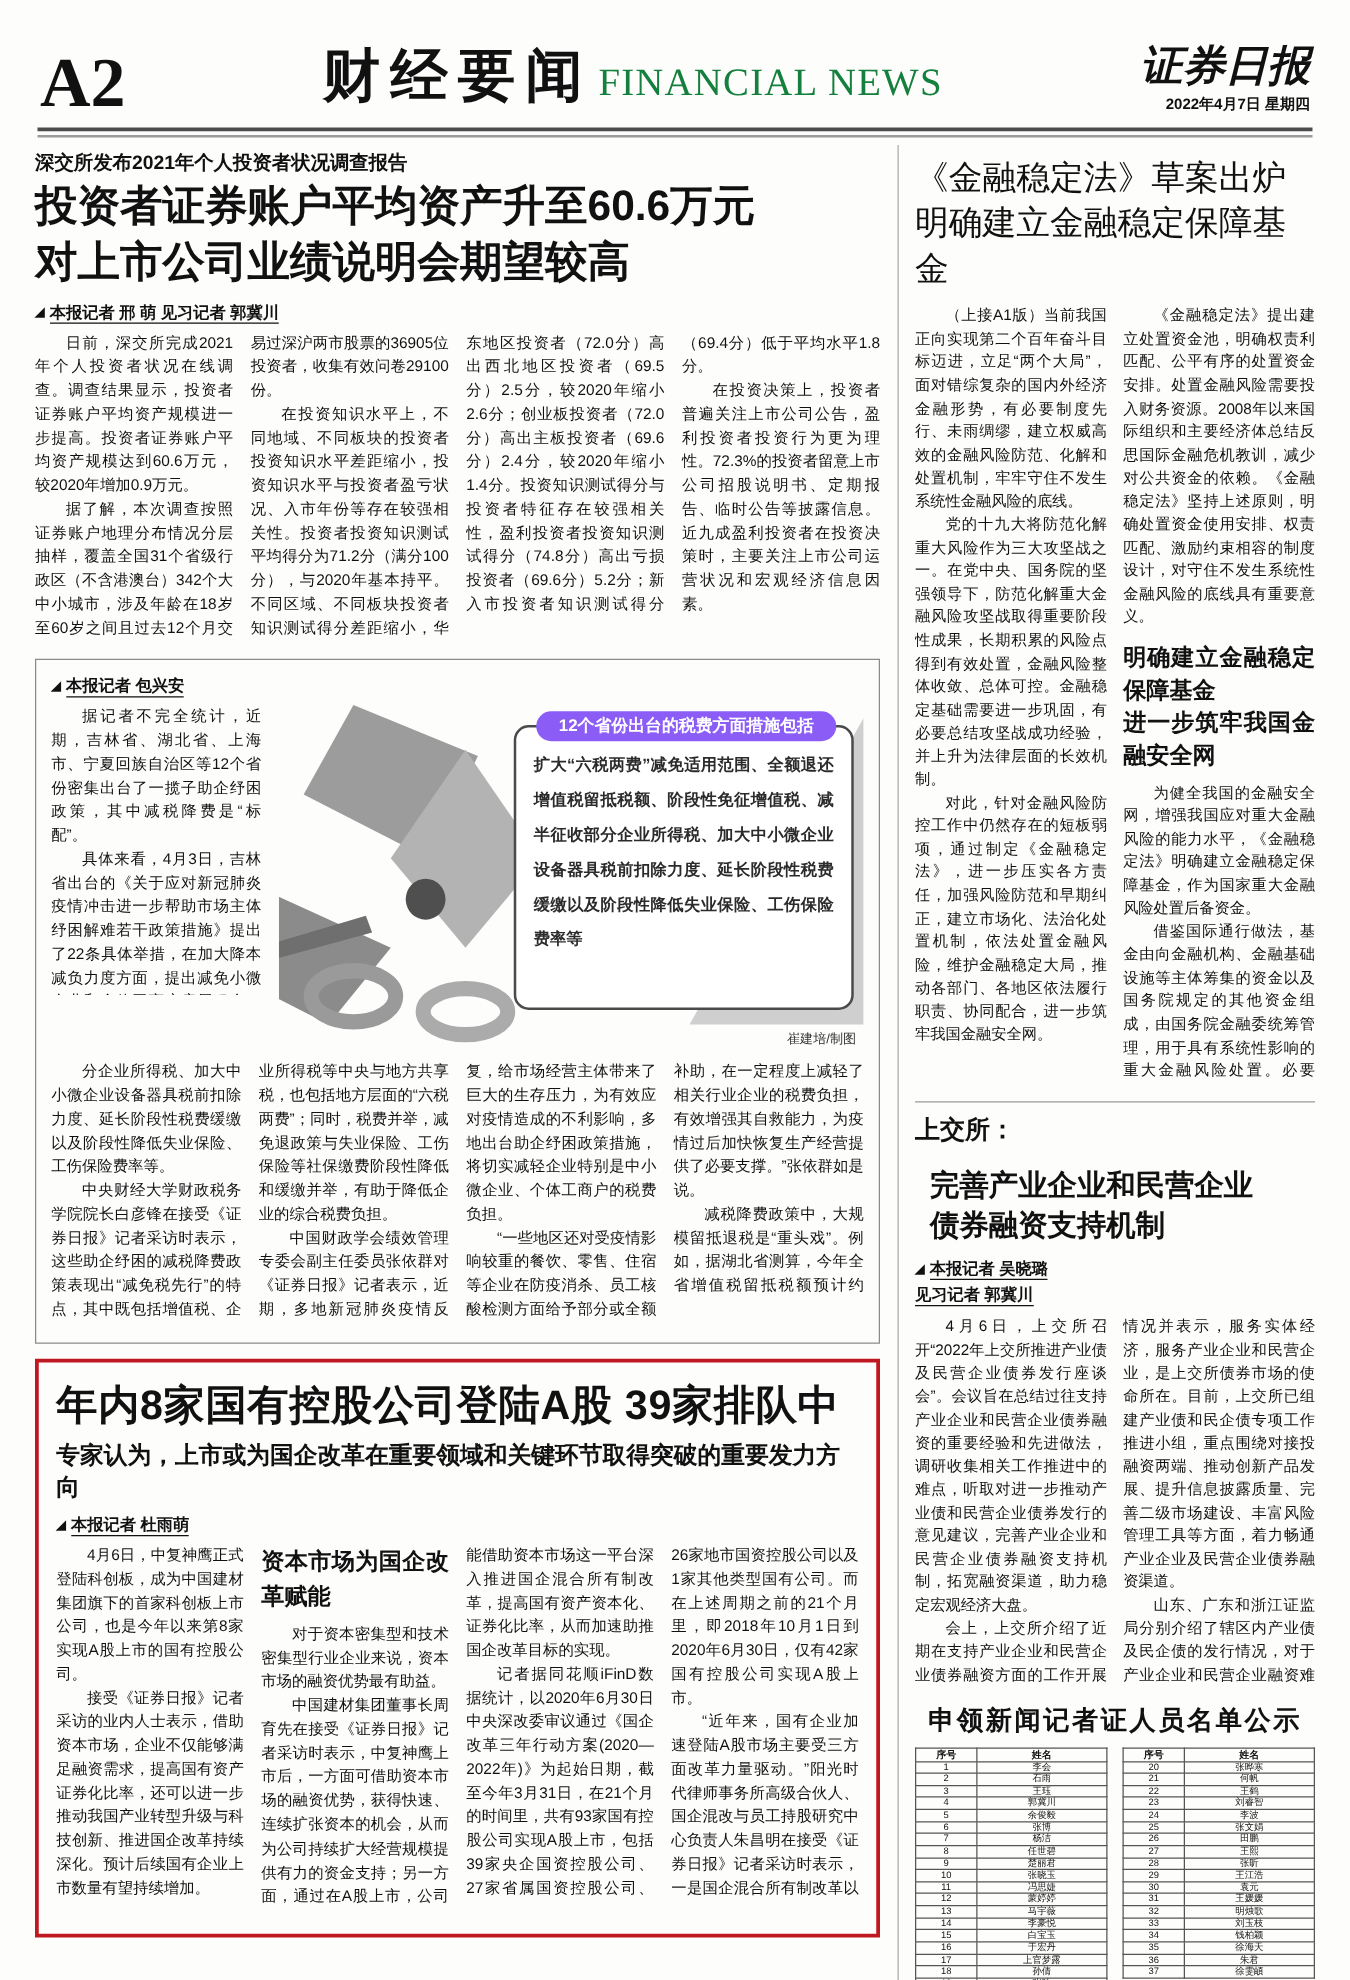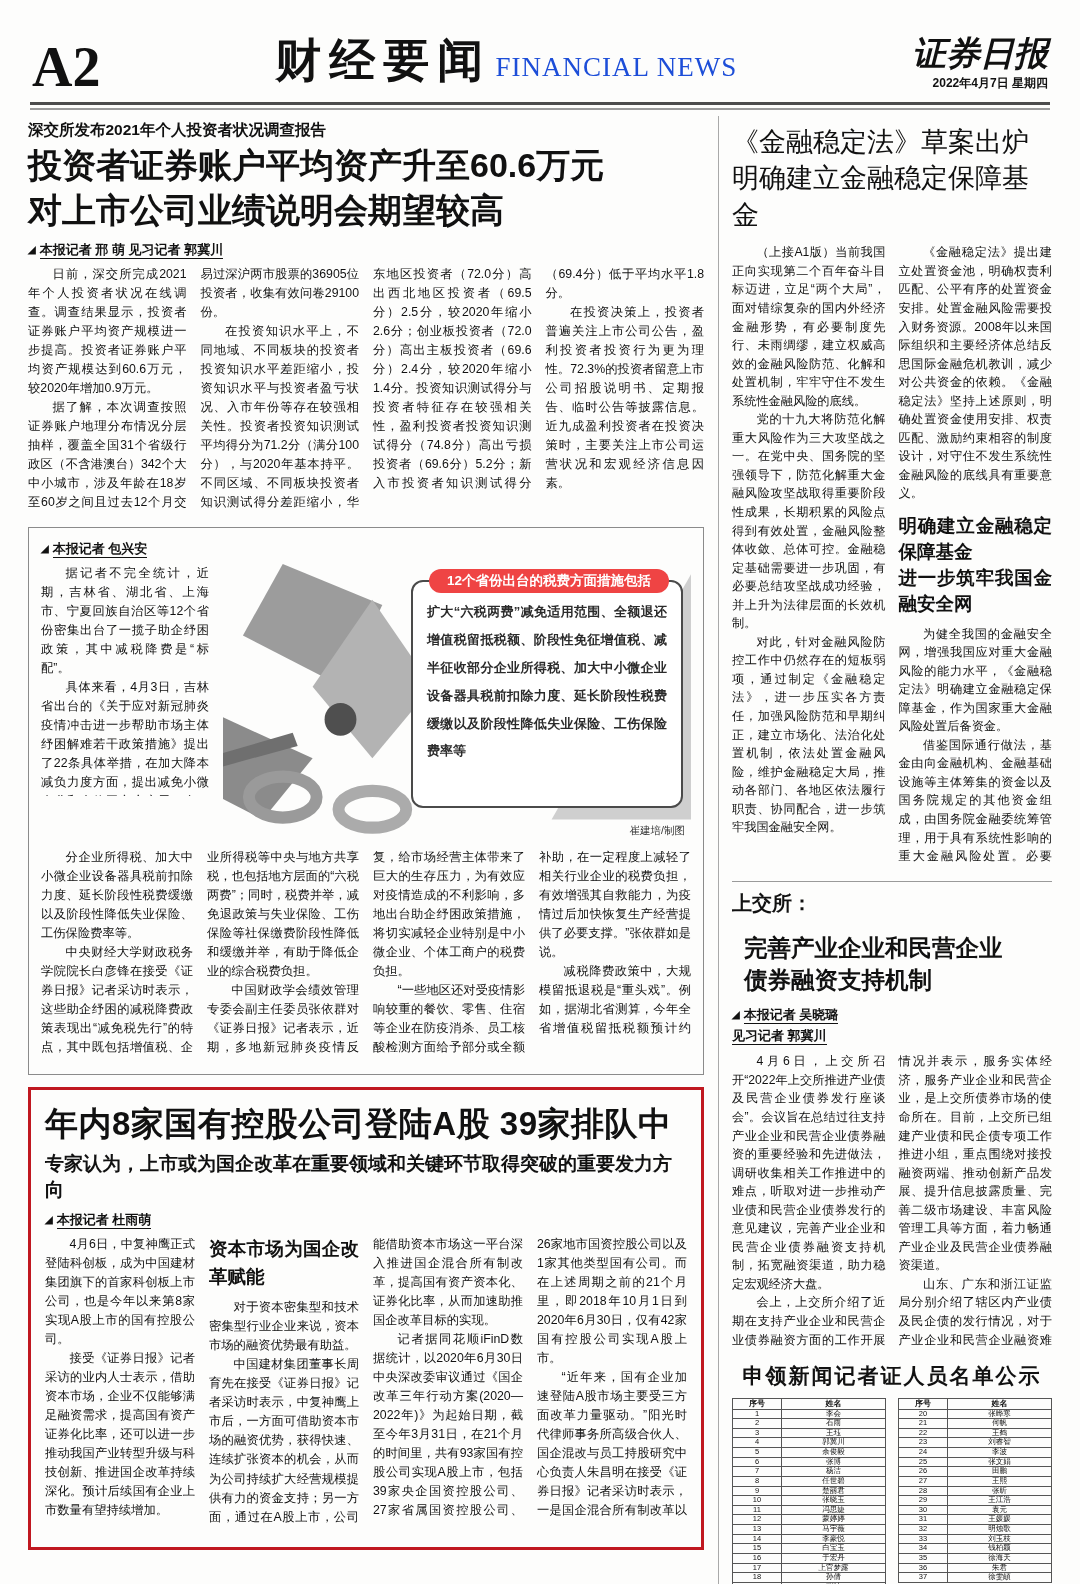--- a/index.html
+++ b/index.html
@@ -4,21 +4,21 @@
 <style>
   html,body{margin:0;padding:0;width:1080px;height:1584px;overflow:hidden;background:#f5f5f2;}
   body{font-family:"Liberation Sans",sans-serif;color:#111;}
   .page{position:relative;width:1080px;height:1584px;background:#fdfdfc;overflow:hidden;}
 
   
   .header{display:flex;align-items:flex-end;justify-content:space-between;padding:30px 32px 6px 32px;}
   .pageno{font-family:"Liberation Serif",serif;font-weight:900;font-size:56px;line-height:.85;}
   .section-title{text-align:center;white-space:nowrap;}
   .section-cn{font-family:"Liberation Serif",serif;font-weight:900;font-size:46px;letter-spacing:8px;}
-  .section-en{font-family:"Liberation Serif",serif;font-size:27px;color:#1d4ed8;letter-spacing:1px;}
+  .section-en{font-family:"Liberation Serif",serif;font-size:31px;color:#15803d;letter-spacing:1px;}
   .masthead{text-align:right;}
   .masthead-logo{font-family:"Liberation Serif",serif;font-style:italic;font-weight:900;font-size:34px;line-height:1;}
   .masthead-date{font-size:12px;font-weight:bold;margin-top:4px;}
   .rule2{margin:4px 30px 0 30px;height:3px;border-top:3px solid #4c4c4c;border-bottom:2px solid #9b9b9b;}
 
   
   .main{display:grid;grid-template-columns:676px 1fr;column-gap:14px;padding:6px 28px 0 28px;}
   .right-col{border-left:1px solid #a9a9a9;padding-left:13px;min-width:0;}
 
   
@@ -35,21 +35,21 @@
   .a1-cols{height:250px;margin-top:6px;}
 
   
   .relief-box{border:1px solid #8b8b8b;margin-top:12px;padding:8px 12px 10px 12px;}
   .a2-head{font-size:30px;font-weight:900;text-align:center;margin:6px 0 6px 0;letter-spacing:1px;}
   .relief-top{display:flex;gap:14px;height:276px;overflow:hidden;margin-top:2px;}
   .relief-left{width:168px;flex:none;}
   .intro-col{font-size:12.3px;line-height:1.55;text-align:justify;height:232px;overflow:hidden;}
   .illustration{flex:1;position:relative;overflow:hidden;}
   .infobox{position:absolute;top:16px;right:8px;width:272px;height:228px;background:#fff;border:2px solid #4a4a4a;border-radius:12px;padding:16px 14px 8px 14px;box-sizing:border-box;}
-  .infobox-title{position:absolute;top:-13px;left:16px;background:#ef4444;color:#fff;font-size:13.5px;font-weight:bold;border-radius:14px;padding:3px 18px;white-space:nowrap;}
+  .infobox-title{position:absolute;top:-13px;left:16px;background:#8b5cf6;color:#fff;font-size:13.5px;font-weight:bold;border-radius:14px;padding:3px 18px;white-space:nowrap;}
   .infobox-body{font-size:13px;font-weight:600;color:#2b2b2b;line-height:2.15;text-align:justify;}
   .illus-credit{position:absolute;right:6px;bottom:2px;font-size:10.5px;color:#333;}
   .a2-cols{height:216px;margin-top:8px;}
 
   
   .soe-box{border:3px solid #c01820;margin-top:12px;padding:8px 14px 10px 14px;}
   .a3-head{font-size:33px;font-weight:900;margin:4px 0 4px 0;letter-spacing:.5px;}
   .a3-sub{font-size:19px;font-weight:bold;margin:0 0 8px 0;}
   .a3-cols{height:302px;margin-top:4px;}
   .sec-head{font-size:18.5px;font-weight:900;margin:10px 0 6px 0;break-inside:avoid;text-indent:0;}

